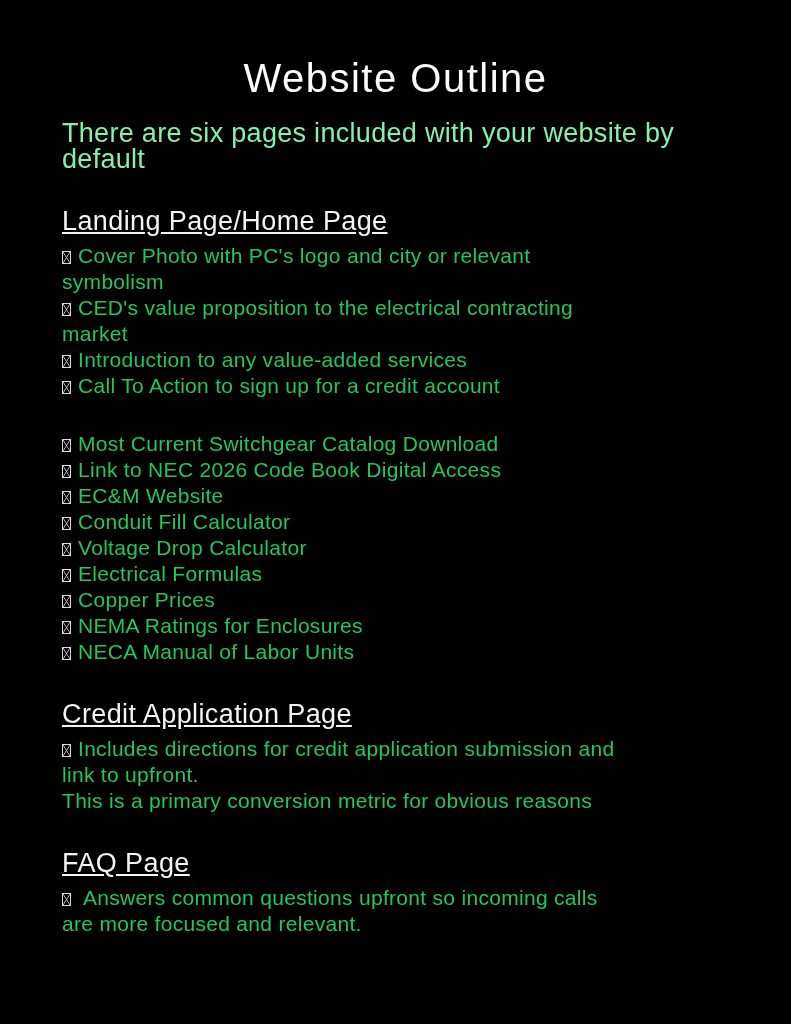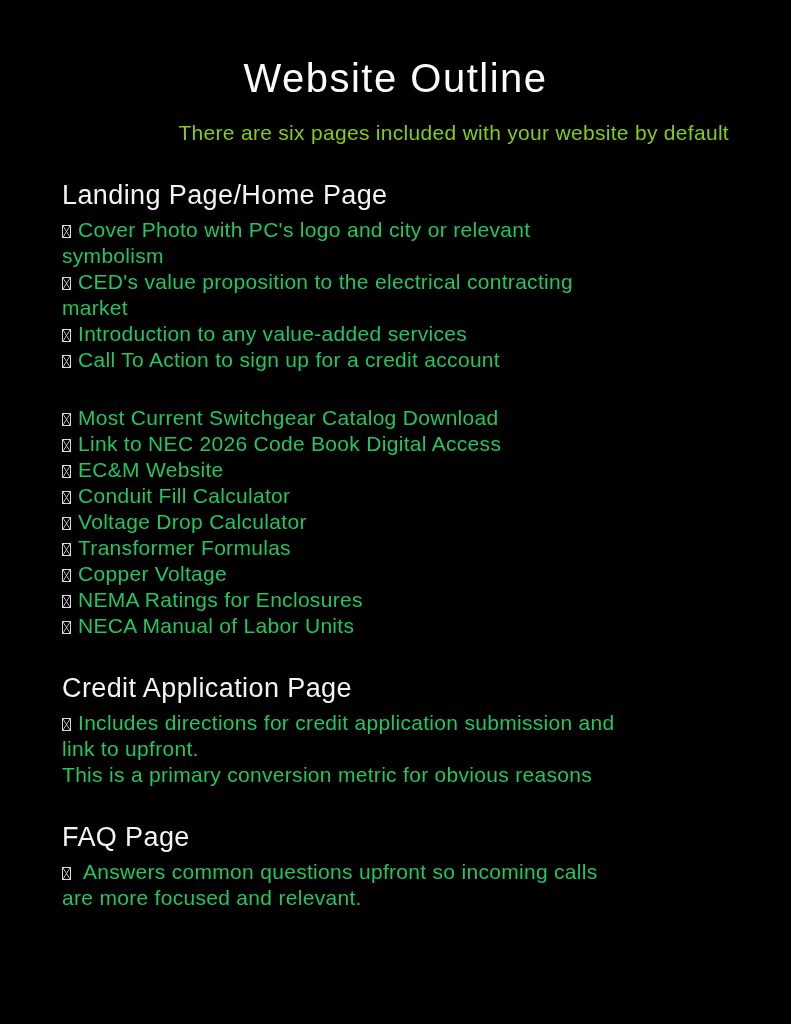--- a/index.html
+++ b/index.html
@@ -17,34 +17,34 @@
     margin:16px;
     text-align:center;
     font-size:40px;
     line-height:52px;
     font-weight:300;
     letter-spacing:1.5px;
     color:#fbfbfb;
   }
   .subtitle{
     margin:16px 0 0 0;
-    font-size:21px;
+    font-size:27px;
     line-height:26px;
     letter-spacing:0.3px;
-    color:#84cc16;
-    text-align:right;
+    color:#86efac;
   }
   .section{margin-top:32px;}
   .sec-title{
     margin:0 0 5px 0;
     font-size:27px;
     line-height:34px;
     font-weight:300;
     letter-spacing:0.4px;
     color:#f3f3f3;
+    text-decoration:underline;
   }
   .line{
     font-size:21px;
     line-height:26px;
     letter-spacing:0.3px;
     color:#22c55e;
     white-space:pre-wrap;
   }
   .tofu{
     display:inline-block;
@@ -74,22 +74,22 @@
   <div class="line"><span class="tofu"></span><span>Introduction to any value-added services</span></div>
   <div class="line"><span class="tofu"></span><span>Call To Action to sign up for a credit account</span></div>
 </div>
 
 <div class="section">
   <div class="line"><span class="tofu"></span><span>Most Current Switchgear Catalog Download</span></div>
   <div class="line"><span class="tofu"></span><span>Link to NEC 2026 Code Book Digital Access</span></div>
   <div class="line"><span class="tofu"></span><span>EC&amp;M Website</span></div>
   <div class="line"><span class="tofu"></span><span>Conduit Fill Calculator</span></div>
   <div class="line"><span class="tofu"></span><span>Voltage Drop Calculator</span></div>
-  <div class="line"><span class="tofu"></span><span>Transformer Formulas</span></div>
-  <div class="line"><span class="tofu"></span><span>Copper Voltage</span></div>
+  <div class="line"><span class="tofu"></span><span>Electrical Formulas</span></div>
+  <div class="line"><span class="tofu"></span><span>Copper Prices</span></div>
   <div class="line"><span class="tofu"></span><span>NEMA Ratings for Enclosures</span></div>
   <div class="line"><span class="tofu"></span><span>NECA Manual of Labor Units</span></div>
 </div>
 
 <div class="section">
   <h2 class="sec-title">Credit Application Page</h2>
   <div class="line"><span class="tofu"></span><span>Includes directions for credit application submission and</span></div>
   <div class="line"><span>link to upfront.</span></div>
   <div class="line"><span>This is a primary conversion metric for obvious reasons</span></div>
 </div>

